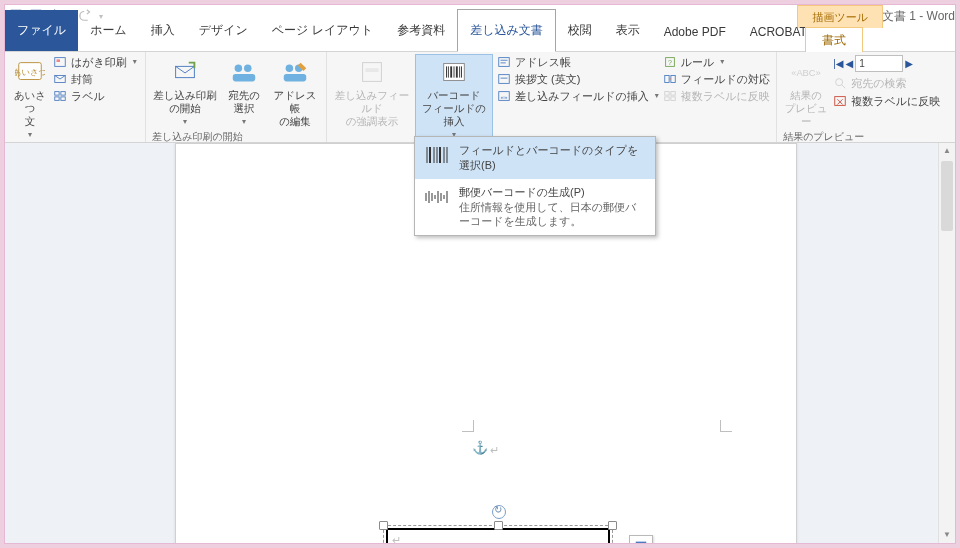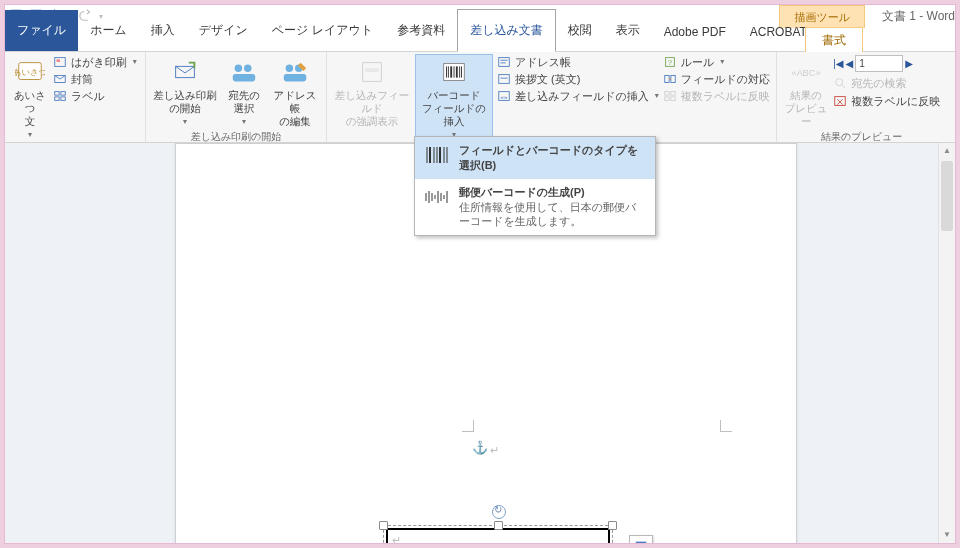--- a/index.html
+++ b/index.html
@@ -3,52 +3,52 @@
 <meta charset="utf-8">
 <style>
 html,body{margin:0;padding:0;font-family:"Meiryo UI","Yu Gothic UI",sans-serif;font-size:11px;color:#333;background:#eecfe0;}
 .frame{position:relative;width:960px;height:548px;box-sizing:border-box;padding:4px;}
 .win{position:absolute;left:4px;top:4px;right:4px;bottom:4px;background:#fff;border:1px solid #e6b8d4;display:flex;flex-direction:column;overflow:hidden;}
 
 .titlebar{height:22px;background:#fff;display:flex;align-items:center;position:relative;border-bottom:0;}
 .qat{display:flex;align-items:center;gap:6px;padding-left:4px;}
 .qat svg{width:14px;height:14px;}
 .title-center{position:absolute;left:0;right:0;text-align:right;font-size:12px;color:#666;pointer-events:none;}
-.context-tab-zone{position:absolute;right:90px;top:0;height:22px;background:#ffe2b3;color:#a66c00;font-size:11px;display:flex;align-items:center;padding:0 14px;border:1px solid #f5c97d;border-bottom:none;}
+.context-tab-zone{position:absolute;right:72px;top:0;height:22px;background:#ffe2b3;color:#a66c00;font-size:11px;display:flex;align-items:center;padding:0 14px;border:1px solid #f5c97d;border-bottom:none;}
 
 .tabs{height:24px;display:flex;align-items:flex-end;border-bottom:1px solid #d4d4d4;padding-left:0;position:relative;}
 .tab{padding:12px 12px;font-size:12px;color:#3a3a3a;cursor:pointer;white-space:nowrap;}
 .tab.file{background:#2b579a;color:#fff;}
 .tab.active{border:1px solid #a5a5a5;border-bottom:1px solid #fff;background:#fff;color:#2b579a;margin-bottom:-1px;}
 .tab.context{position:absolute;right:92px;top:0;border:1px solid #f5c97d;border-bottom:1px solid #fff;color:#9e6a00;background:#fff;margin-bottom:-1px;padding:4px 16px;}
 
 .ribbon{height:90px;background:#f6f6f6;border-bottom:1px solid #d4d4d4;display:flex;position:relative;}
 .group{border-right:1px solid #e1e1e1;display:flex;flex-direction:column;justify-content:space-between;padding:3px 6px 0 6px;}
 .group-body{flex:1;display:flex;align-items:flex-start;gap:4px;}
-.group-label{font-size:10px;color:#666;text-align:center;padding:2px 0 3px 0;}
+.group-label{font-size:10px;color:#666;padding:2px 0 3px 0;}
 .bigbtn{display:flex;flex-direction:column;align-items:center;justify-content:flex-start;width:50px;text-align:center;font-size:10.5px;color:#444;line-height:1.25;gap:2px;cursor:pointer;padding-top:2px;}
 .bigbtn.disabled{color:#b5b5b5;}
 .bigbtn svg{width:30px;height:30px;}
 .bigbtn .lbl{white-space:pre-line;}
 .smallcol{display:flex;flex-direction:column;gap:3px;font-size:11px;color:#444;}
 .smallbtn{display:flex;align-items:center;gap:4px;cursor:pointer;white-space:nowrap;line-height:14px;}
 .smallbtn svg{width:14px;height:14px;flex:0 0 14px;}
 .smallbtn.disabled{color:#b5b5b5;}
 .dd::after{content:"▾";font-size:8px;color:#777;margin-left:2px;}
 .bigbtn .caret{font-size:8px;color:#777;}
 .barcode-btn{background:#cfe3f6;border:1px solid #9cc1e6;padding:2px;margin-top:-1px;}
 .nav-right{display:flex;align-items:center;gap:2px;}
 .pageno{border:1px solid #bfbfbf;background:#fff;width:40px;height:15px;font-size:10px;padding:0 3px;line-height:15px;}
 
 .menu{position:absolute;left:414px;top:136px;width:240px;background:#fff;border:1px solid #b6b6b6;box-shadow:2px 2px 4px rgba(0,0,0,.25);z-index:50;}
 .menu-item{display:flex;gap:8px;padding:6px 8px;font-size:11px;color:#444;cursor:pointer;}
 .menu-item.hover{background:#cfe3f6;}
 .menu-icon{width:28px;height:24px;flex:0 0 28px;display:flex;align-items:flex-start;justify-content:center;}
 .menu-text{flex:1;line-height:1.35;}
-.menu-text b{font-weight:bold;display:block;}
+.menu-text b{font-weight:normal;display:block;}
 .menu-text span{color:#666;}
 
 .docarea{flex:1;background:#eef1f6;position:relative;overflow:hidden;}
 .page{position:absolute;left:170px;top:0;width:620px;height:900px;background:#fff;border:1px solid #d0d0d0;box-shadow:0 0 3px rgba(0,0,0,.1);}
 .cmark{position:absolute;}
 .cmark.tl{left:282px;top:272px;width:16px;height:16px;}
 .cmark.tl::before{content:"";position:absolute;right:0;bottom:0;width:12px;height:1px;background:#bfbfbf;}
 .cmark.tl::after{content:"";position:absolute;right:0;bottom:0;width:1px;height:12px;background:#bfbfbf;}
 .cmark.tr{right:60px;top:272px;width:16px;height:16px;left:auto;}
 .cmark.tr::before{content:"";position:absolute;left:0;bottom:0;width:12px;height:1px;background:#bfbfbf;}

